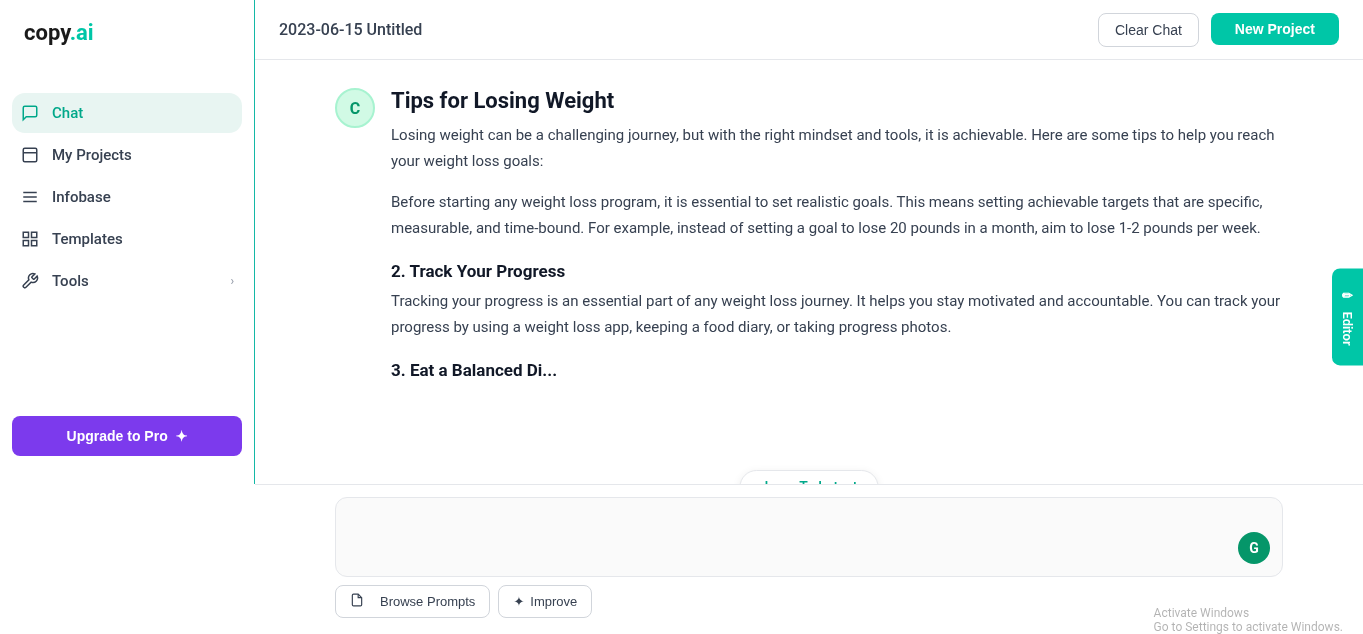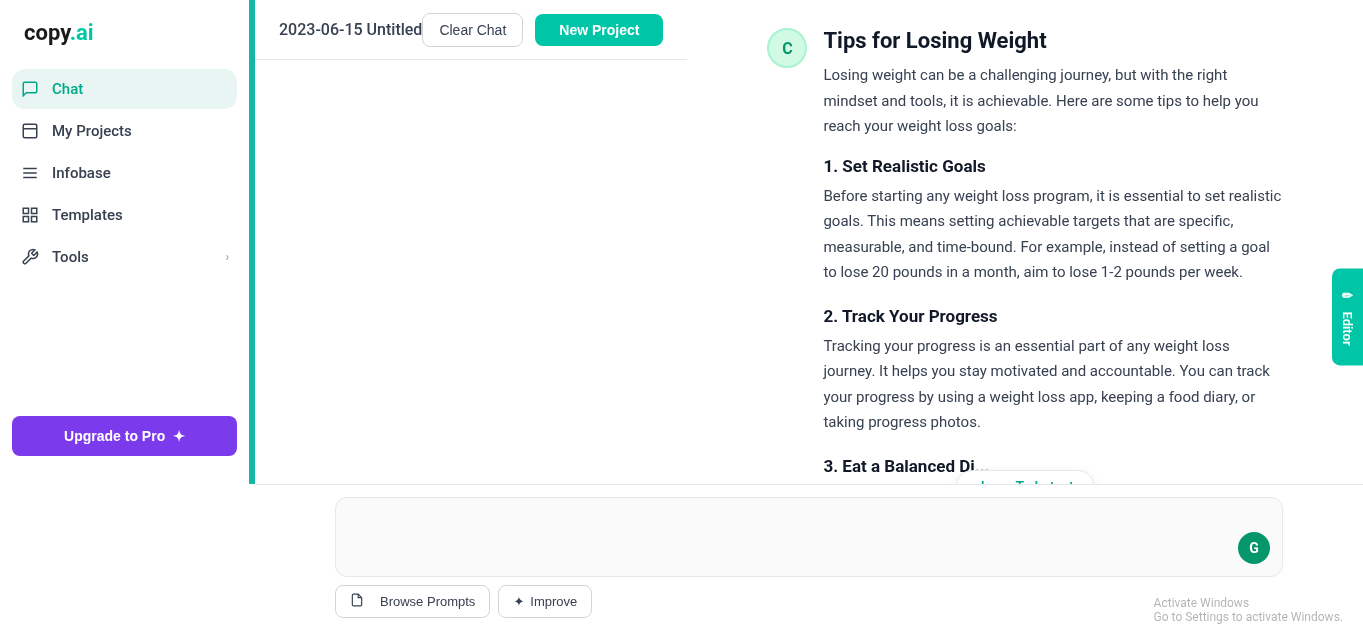--- a/index.html
+++ b/index.html
@@ -3,24 +3,25 @@
   <meta charset="utf-8">
   <style>
     * { margin: 0; padding: 0; box-sizing: border-box; }
     body { font-family: -apple-system, BlinkMacSystemFont, 'Segoe UI', Roboto, sans-serif; display: flex; height: 634px; overflow: hidden; background: #fff; }
 
     
     .sidebar {
       width: 255px;
       min-width: 255px;
       background: #fff;
-      border-right: 6px solid #14b8a6;
+      border-right: 1px solid #14b8a6;
       display: flex;
       flex-direction: column;
       height: 484px;
+      gap: 24px;
     }
     .logo {
       padding: 20px 24px 16px;
       font-size: 22px;
       font-weight: 700;
       color: #1a1a1a;
     }
     .logo .dot { color: #00c6a7; }
     .nav-items { flex: 1; padding: 8px 12px; }
     .nav-item {
@@ -77,37 +78,37 @@
     }
     .workspace-info { flex: 1; }
     .workspace-name { font-size: 14px; font-weight: 600; color: #1f2937; }
     .workspace-plan { font-size: 12px; color: #6b7280; }
     .workspace-chevron { color: #9ca3af; font-size: 14px; }
 
     
     .main {
       flex: 1;
       display: flex;
-      flex-direction: row;
+      flex-direction: column;
       height: 634px;
       position: relative;
     }
 
     
     .header {
       display: flex;
       align-items: center;
       justify-content: space-between;
       padding: 0 24px;
       height: 60px;
       border-bottom: 1px solid #e5e7eb;
       background: #fff;
     }
     .header-title { font-size: 16px; font-weight: 500; color: #374151; }
-    .header-actions { display: flex; gap: 12px; align-items: center; }
+    .header-actions { display: flex; gap: 12px; align-items: flex-start; }
     .clear-chat-btn {
       border: 1px solid #d1d5db;
       background: #fff;
       border-radius: 8px;
       padding: 8px 16px;
       font-size: 14px;
       font-weight: 500;
       color: #374151;
       cursor: pointer;
     }
@@ -244,21 +245,21 @@
       width: 32px; height: 32px;
       background: #059669;
       border-radius: 50%;
       display: flex; align-items: center; justify-content: center;
       color: white; font-weight: 700; font-size: 14px;
     }
 
     
     .watermark {
       position: absolute;
-      bottom: 10px; right: 20px;
+      bottom: 0; right: 20px;
       font-size: 12px;
       color: rgba(0,0,0,0.3);
       pointer-events: none;
     }
 
     
     .editor-tab {
       position: fixed;
       right: 0; top: 50%;
       transform: translateY(-50%);
@@ -353,21 +354,20 @@
 
   <div class="chat-area">
     <div class="message-block">
       <div class="avatar">
         <span>C</span>
       </div>
       <div class="message-content">
         <div class="message-title">Tips for Losing Weight</div>
         <p class="message-text">Losing weight can be a challenging journey, but with the right mindset and tools, it is achievable. Here are some tips to help you reach your weight loss goals:</p>
 
-        <div class="section-heading">1. Set Realistic Goals</div>
         <p class="section-text">Before starting any weight loss program, it is essential to set realistic goals. This means setting achievable targets that are specific, measurable, and time-bound. For example, instead of setting a goal to lose 20 pounds in a month, aim to lose 1-2 pounds per week.</p>
 
         <div class="section-heading">2. Track Your Progress</div>
         <p class="section-text">Tracking your progress is an essential part of any weight loss journey. It helps you stay motivated and accountable. You can track your progress by using a weight loss app, keeping a food diary, or taking progress photos.</p>
 
         <div class="section-heading">3. Eat a Balanced Di...</div>
       </div>
     </div>
 
     <div class="jump-latest">Jump To Latest</div>

